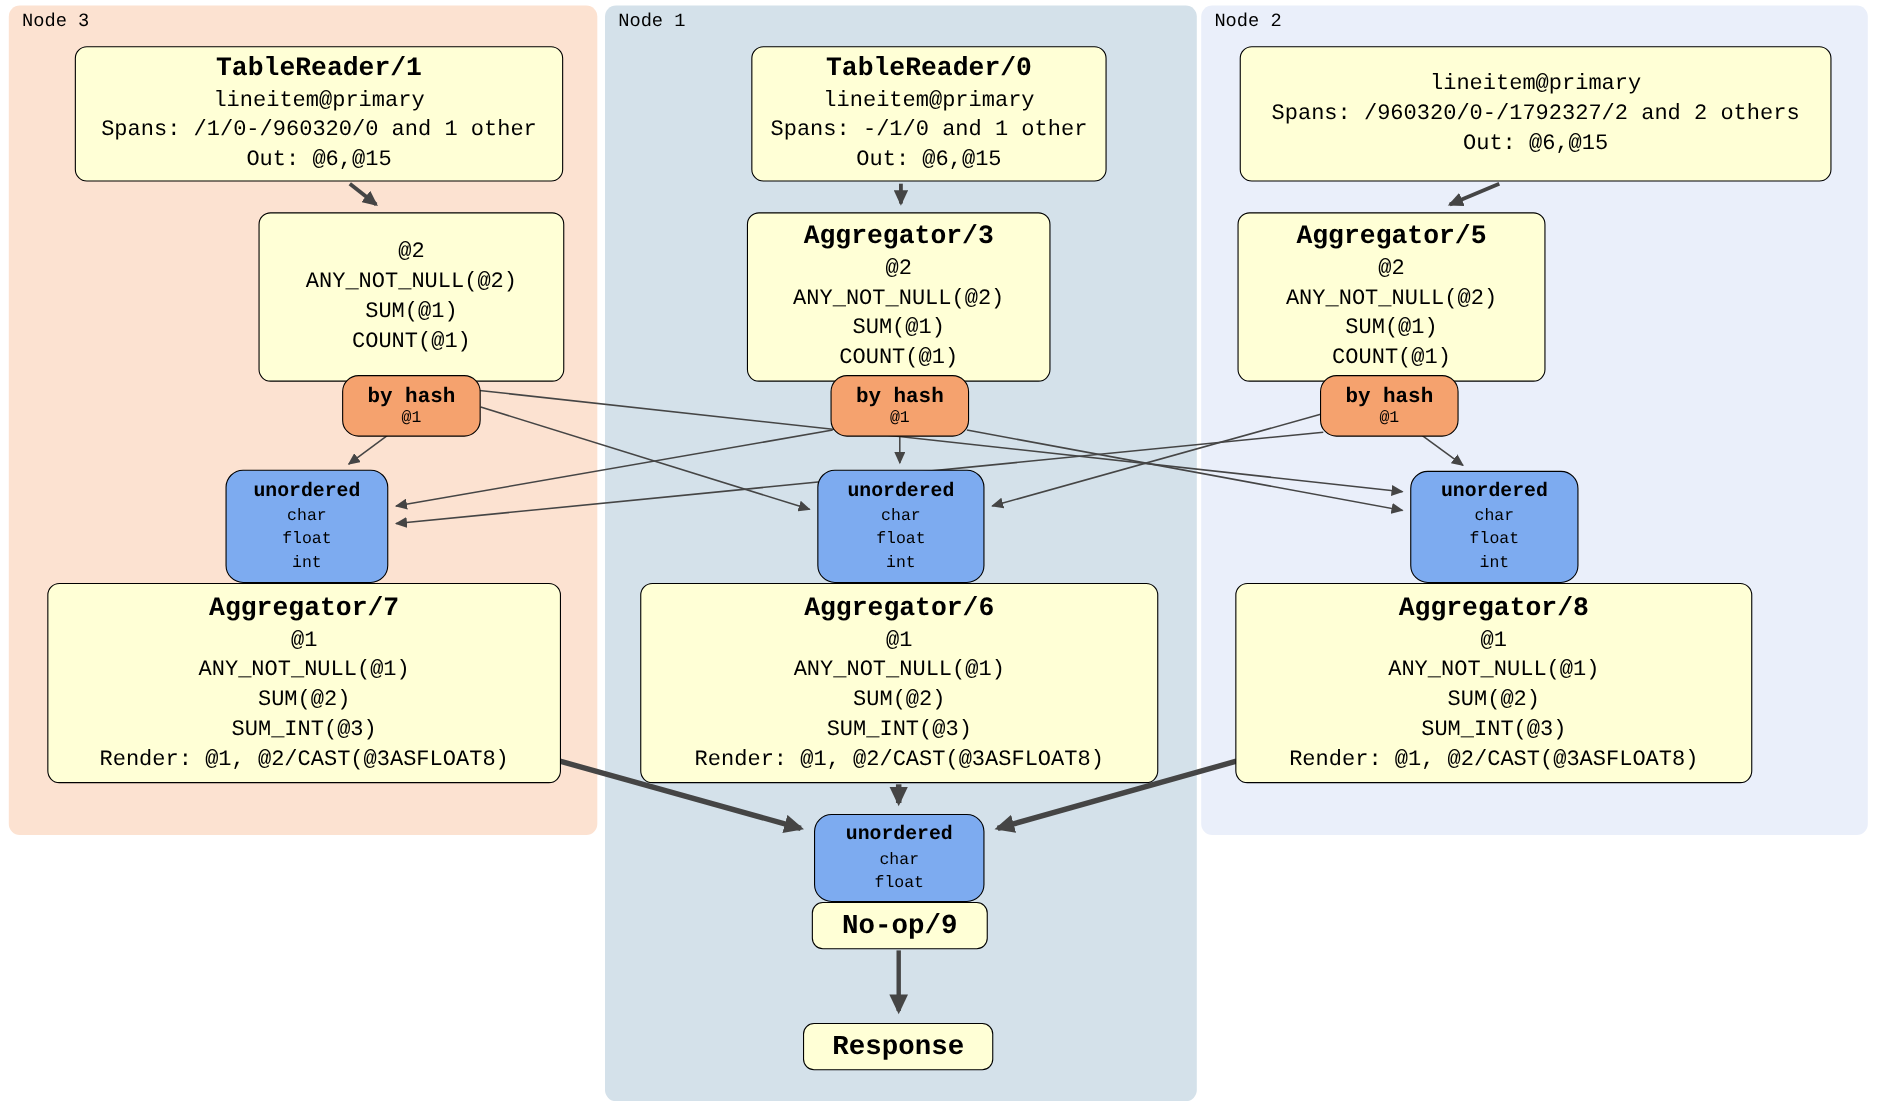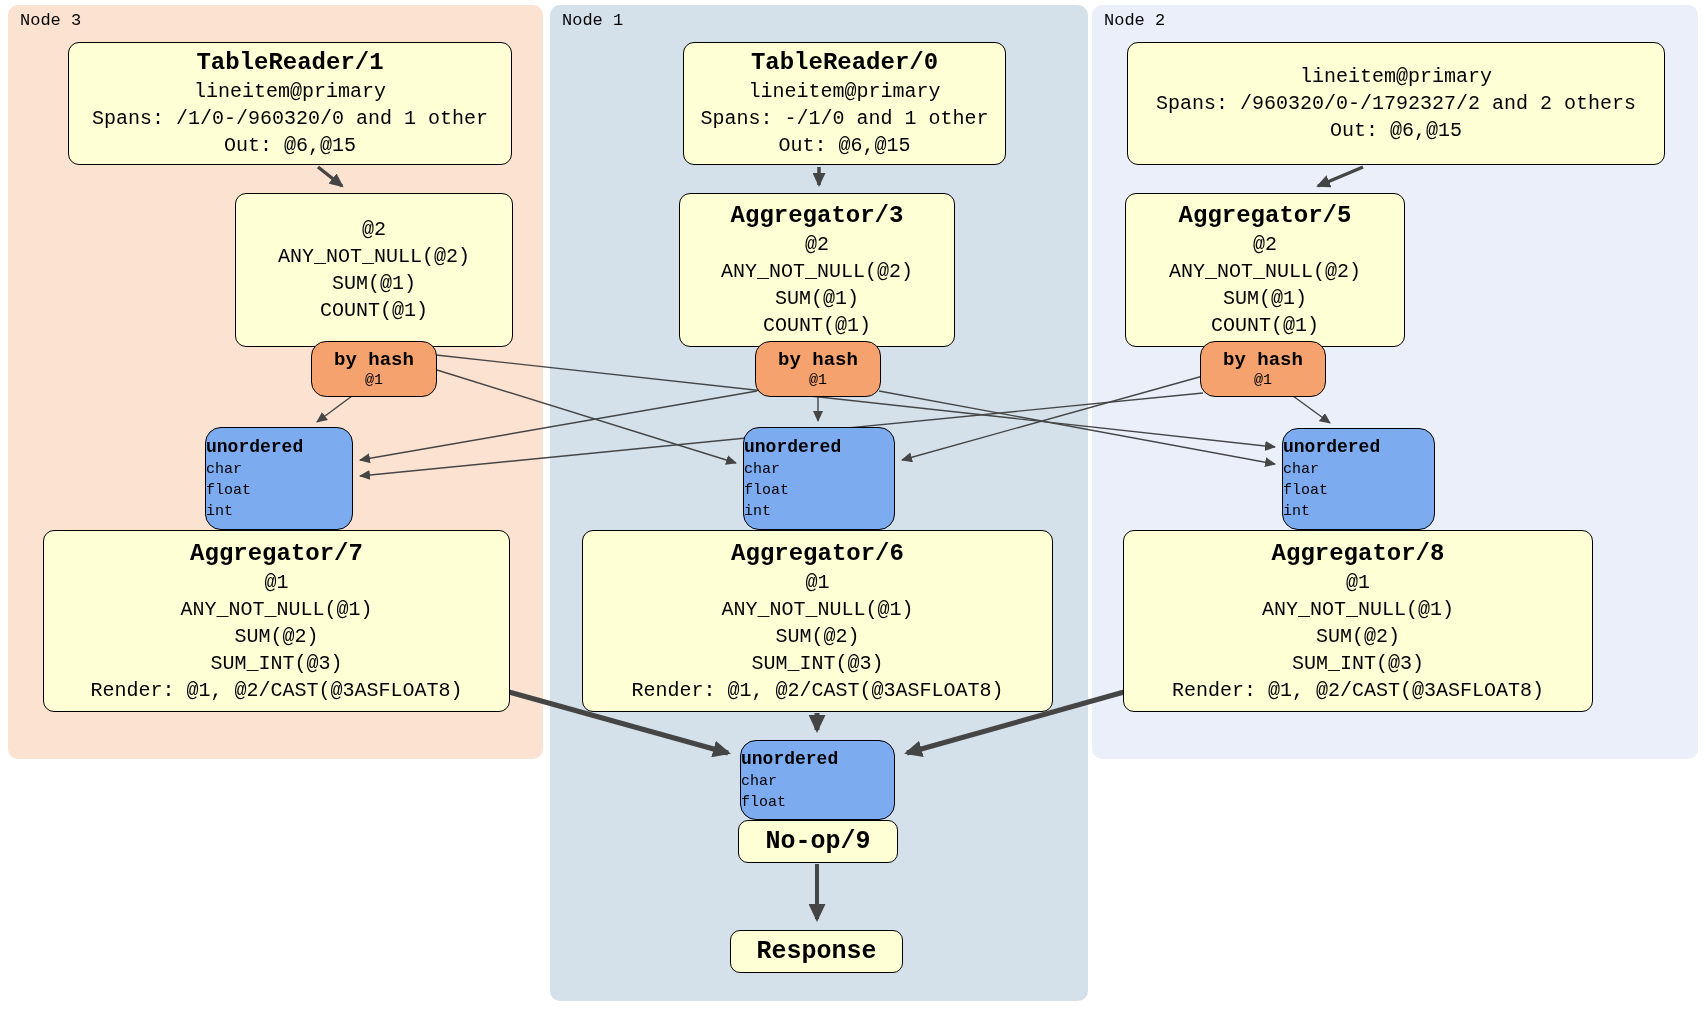--- a/index.html
+++ b/index.html
@@ -30,21 +30,21 @@
     display:flex; flex-direction:column; justify-content:center;
     text-align:center; color:#000000;
   }
   .rtitle { font-weight:bold; font-size:19px; line-height:23px; }
   .rkey   { font-size:15px; line-height:18px; }
 
   .sync {
     position:absolute; z-index:3; box-sizing:border-box;
     background:#7dabf0; border:1.6px solid #000; border-radius:16px;
     display:flex; flex-direction:column; justify-content:center;
-    text-align:left; color:#000;
+    text-align:center; color:#000;
   }
   .stitle { font-weight:bold; font-size:18px; line-height:23px; }
   .sline  { font-size:15px; line-height:21px; }
 
   .minibox {
     position:absolute; z-index:2; box-sizing:border-box;
     background:#ffffd6; border:1.6px solid #000; border-radius:10px;
     display:flex; align-items:center; justify-content:center;
     font-weight:bold; font-size:25px; color:#000;
   }

